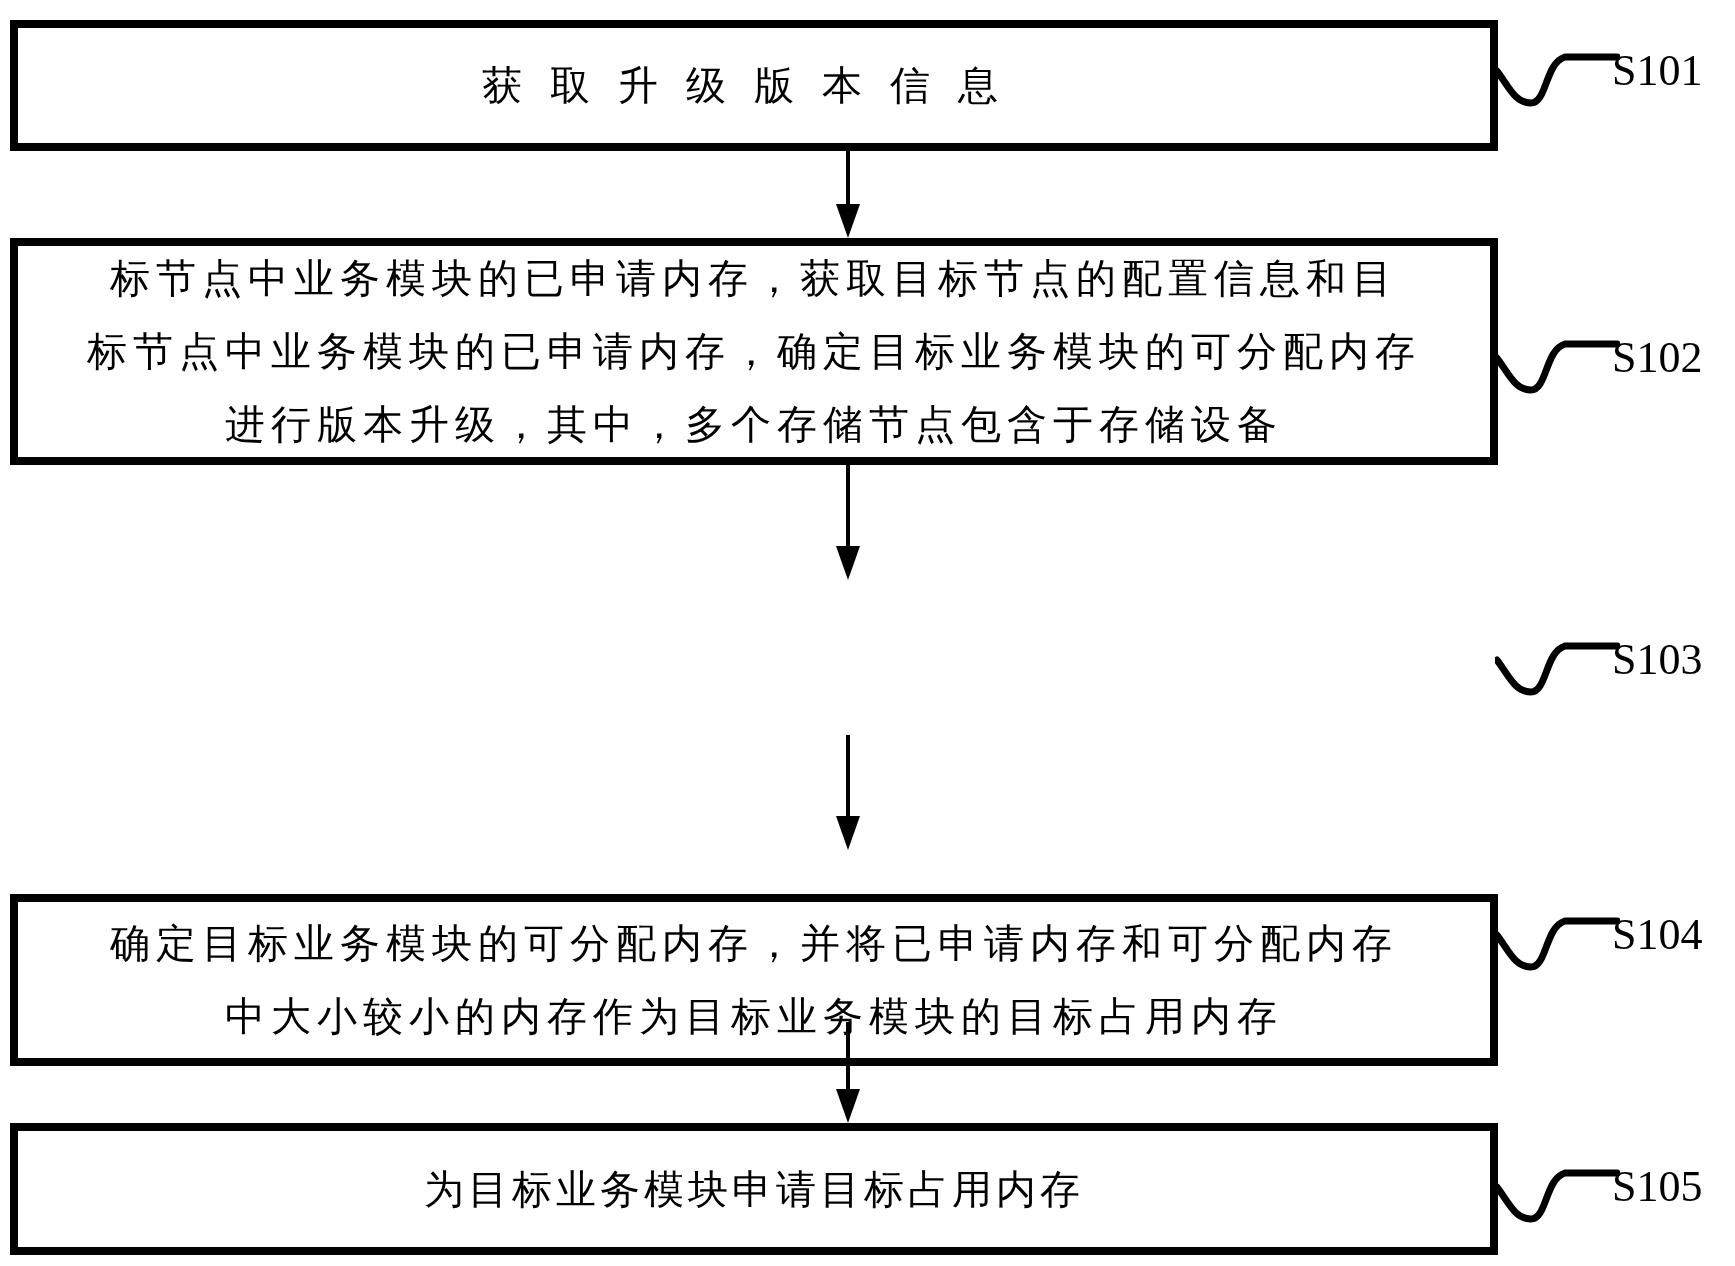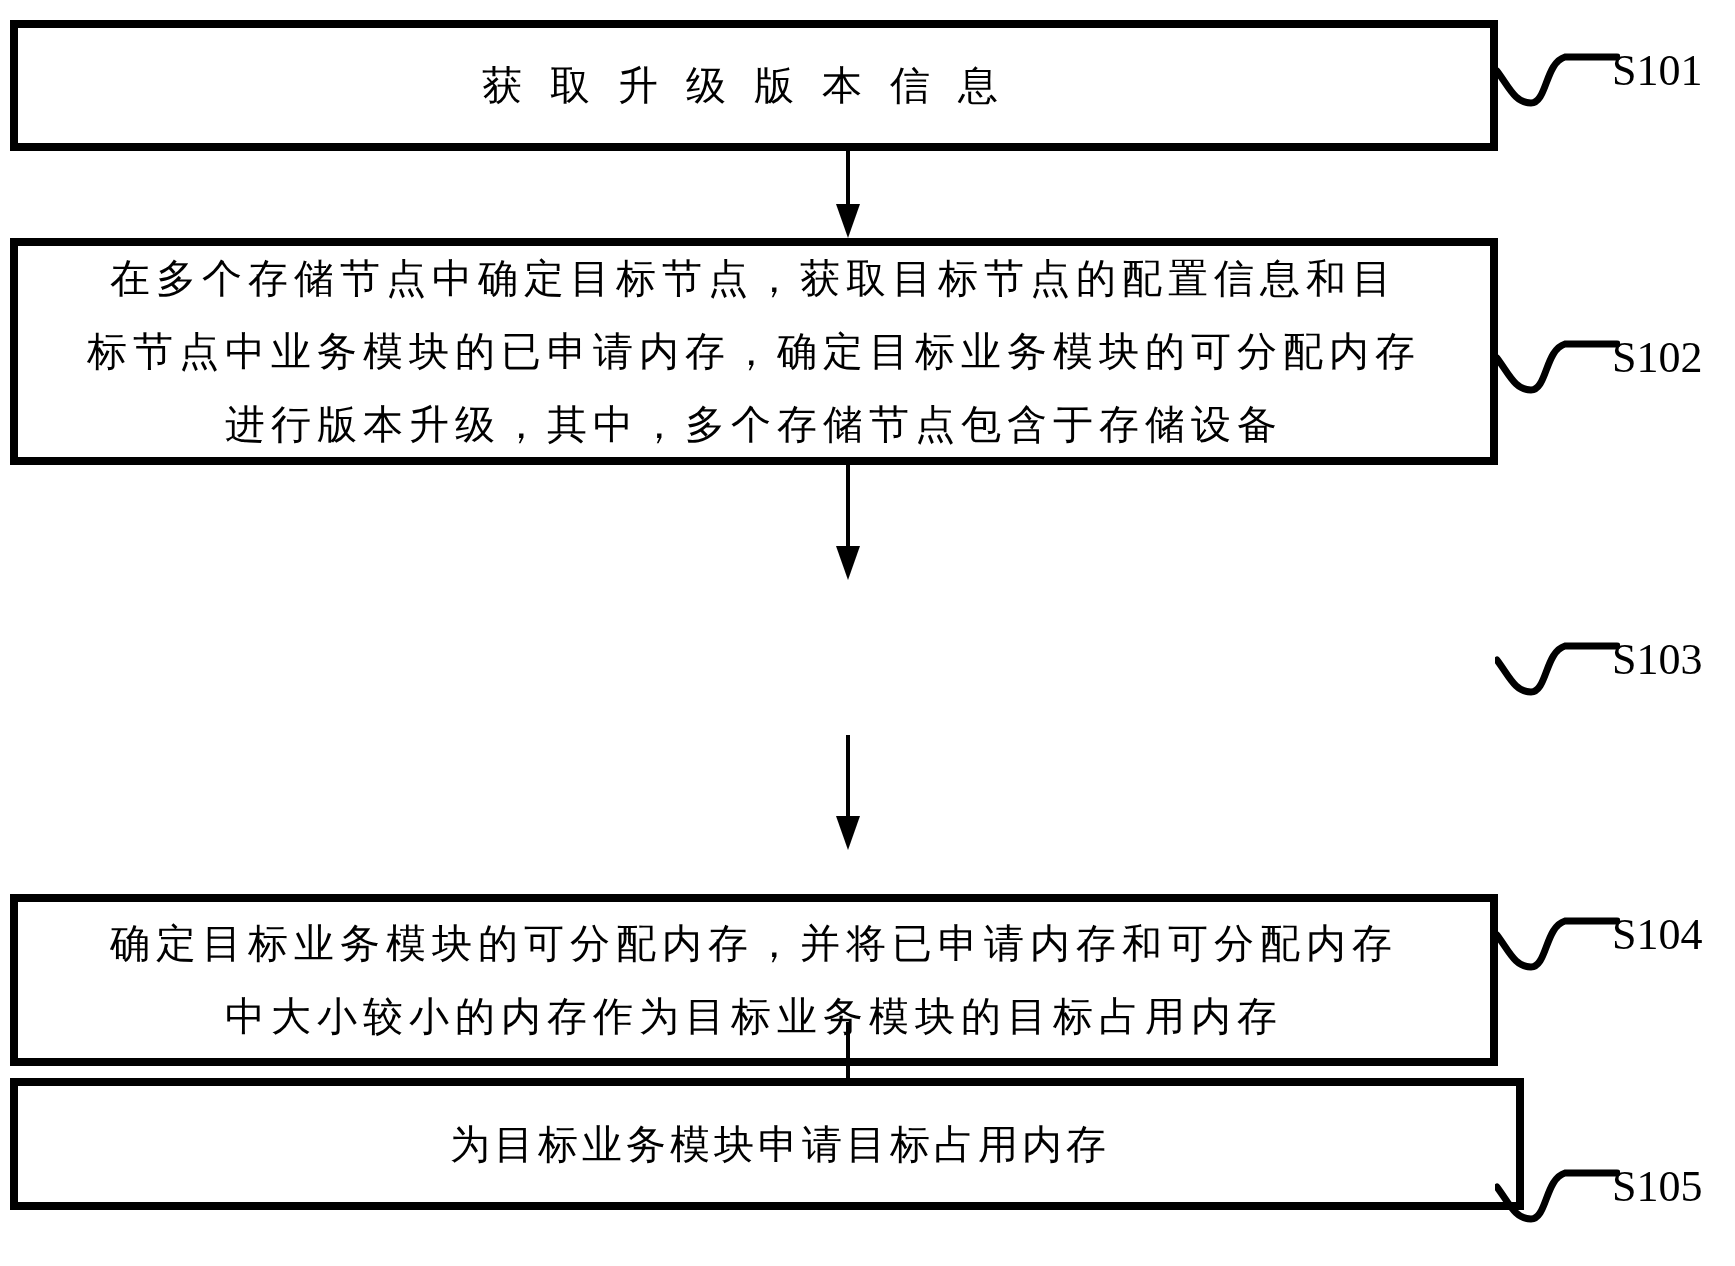--- a/index.html
+++ b/index.html
@@ -72,21 +72,21 @@
     <path d="M2,28 C14,44 20,60 36,60 C52,60 50,20 70,14 L122,14" fill="none" stroke="#000" stroke-width="7" stroke-linecap="round"></path>
   </svg>
   <div class="step-label" style="top:40px;">S101</div>
 
   <div class="arrow" style="top:143px;height:95px;">
     <div class="shaft"></div>
     <div class="head"></div>
   </div>
 
   <div class="box" style="top:238px;height:211px;">
-    <div class="line">在多个存储节点中确定目标节点，获取目标节点的配置信息和目</div>
+    <div class="line">标节点中业务模块的已申请内存，获取目标节点的配置信息和目</div>
     <div class="line">标节点中业务模块的已申请内存，确定目标业务模块的可分配内存</div>
     <div class="line">进行版本升级，其中，多个存储节点包含于存储设备</div>
   </div>
   <svg class="conn" style="top:330px;" viewBox="0 0 125 80">
     <path d="M2,28 C14,44 20,60 36,60 C52,60 50,20 70,14 L122,14" fill="none" stroke="#000" stroke-width="7" stroke-linecap="round"></path>
   </svg>
   <div class="step-label" style="top:327px;">S102</div>
 
   <div class="arrow" style="top:465px;height:115px;">
     <div class="shaft"></div>
@@ -110,21 +110,21 @@
   <svg class="conn" style="top:907px;" viewBox="0 0 125 80">
     <path d="M2,28 C14,44 20,60 36,60 C52,60 50,20 70,14 L122,14" fill="none" stroke="#000" stroke-width="7" stroke-linecap="round"></path>
   </svg>
   <div class="step-label" style="top:904px;">S104</div>
 
   <div class="arrow" style="top:1022px;height:101px;">
     <div class="shaft"></div>
     <div class="head"></div>
   </div>
 
-  <div class="box" style="top:1078px;height:116px;padding-left:26px;">
+  <div class="box" style="top:1123px;height:116px;">
     <div class="line tight">为目标业务模块申请目标占用内存</div>
   </div>
   <svg class="conn" style="top:1159px;" viewBox="0 0 125 80">
     <path d="M2,28 C14,44 20,60 36,60 C52,60 50,20 70,14 L122,14" fill="none" stroke="#000" stroke-width="7" stroke-linecap="round"></path>
   </svg>
   <div class="step-label" style="top:1156px;">S105</div>
 
 </div>
 
 </body></html>

